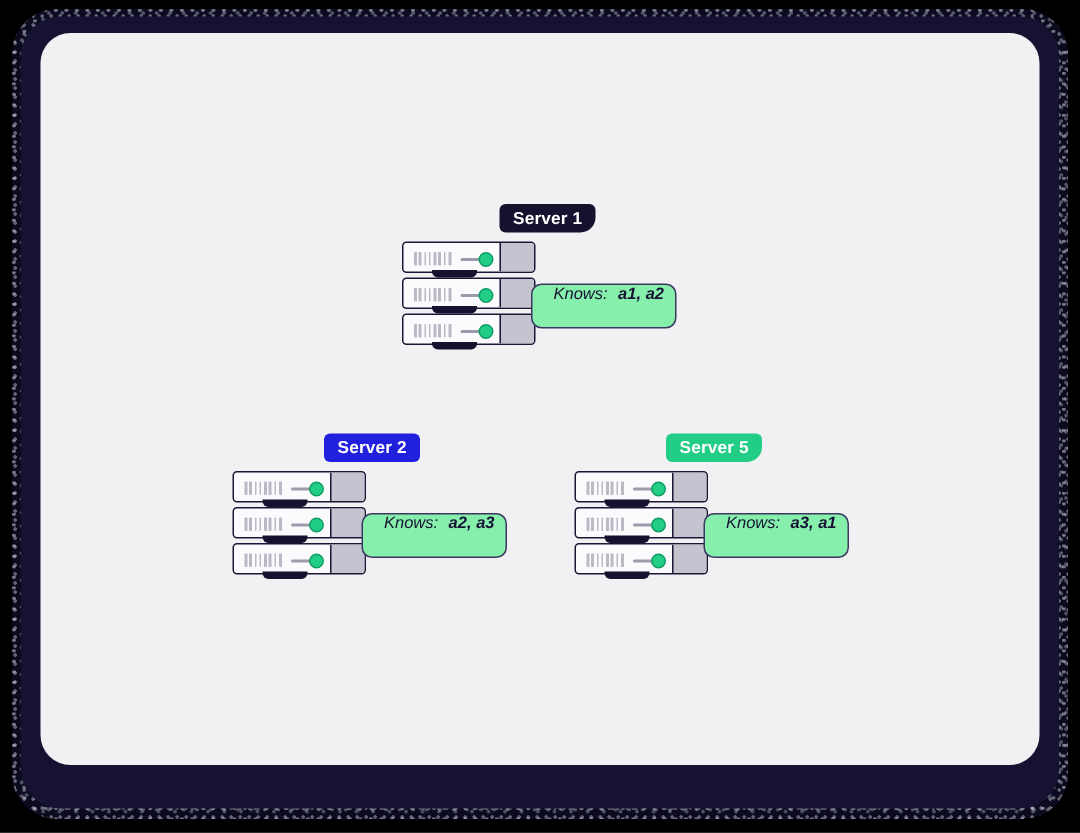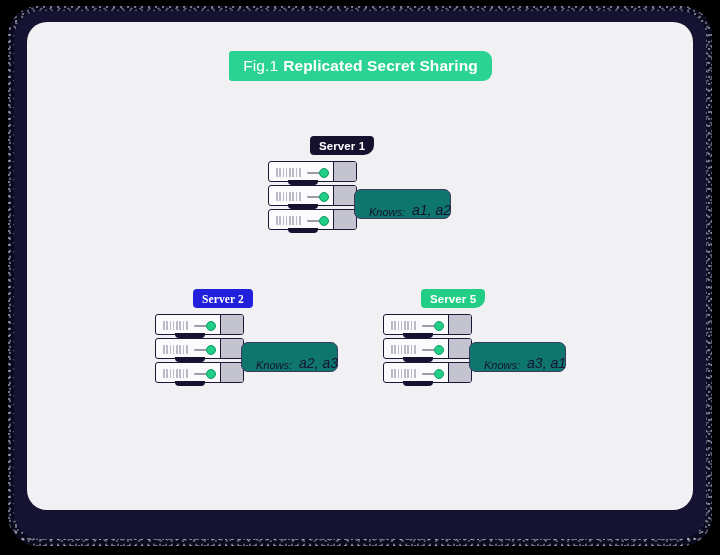--- a/index.html
+++ b/index.html
@@ -114,23 +114,24 @@
     padding: 0 9px;
     border-radius: 3px 3px 3px 3px;
     display: flex;
     align-items: center;
     justify-content: center;
     font-size: 11.5px;
     font-weight: 700;
     color: #ffffff;
     white-space: nowrap;
     letter-spacing: .1px;
+    margin-left: 23px;
   }
   .badge.dark  { background: #15112e; border-radius: 4px 4px 10px 4px; }
-  .badge.blue  { background: #2020dd; border-radius: 4px; font-family: Liberation Serif, serif; }
+  .badge.blue  { background: #2020dd; border-radius: 4px; }
   .badge.green { background: #22cd86; border-radius: 4px 4px 10px 4px; }
 
   
   .rack {
     position: absolute;
     top: 25px;
     left: 0;
     width: 89px;
   }
 
@@ -208,55 +209,51 @@
     background: #15112e;
     border-radius: 0 0 4px 4px;
   }
 
   
   .knows {
     position: absolute;
     height: 30px;
     border: 1.3px solid #3a3760;
     border-radius: 7px;
-    background: #0f766e;
+    background: #86efac;
     display: flex;
-    align-items: flex-end;
+    align-items: flex-start;
     gap: 7px;
     padding: 0 14px;
     box-sizing: border-box;
     white-space: nowrap;
   }
   .knows-label {
     font-size: 11px;
     font-style: italic;
     font-weight: 400;
     color: #161233;
   }
   .knows-value {
-    font-size: 14px;
+    font-size: 11px;
     font-style: italic;
-    font-weight: 400;
+    font-weight: 700;
     color: #161233;
   }
 </style>
 </head>
 <body>
 
 <div id="stage">
 
   <div class="frame-noise"></div>
   <div class="frame-solid"></div>
 
   <div class="card">
 
-    <div class="title-banner">
-      <span class="title-fig">Fig.1</span>
-      <span class="title-main">Replicated Secret Sharing</span>
-    </div>
 
 
     <div class="server-group" style="left:241px; top:114px;">
       <div class="badge dark" style="left:42px;">Server 1</div>
 
       <div class="rack">
         <div class="unit">
           <div class="unit-body">
             <div class="vents">
                 <i></i>

